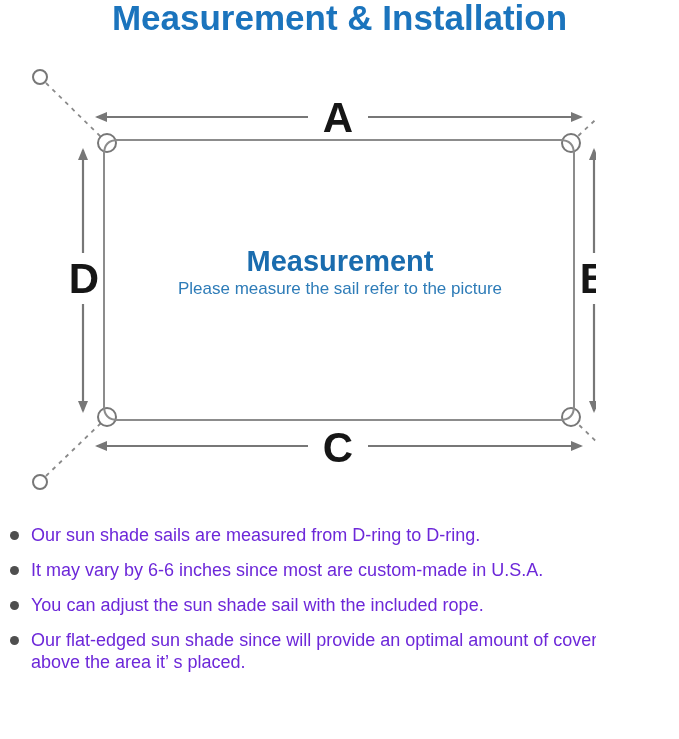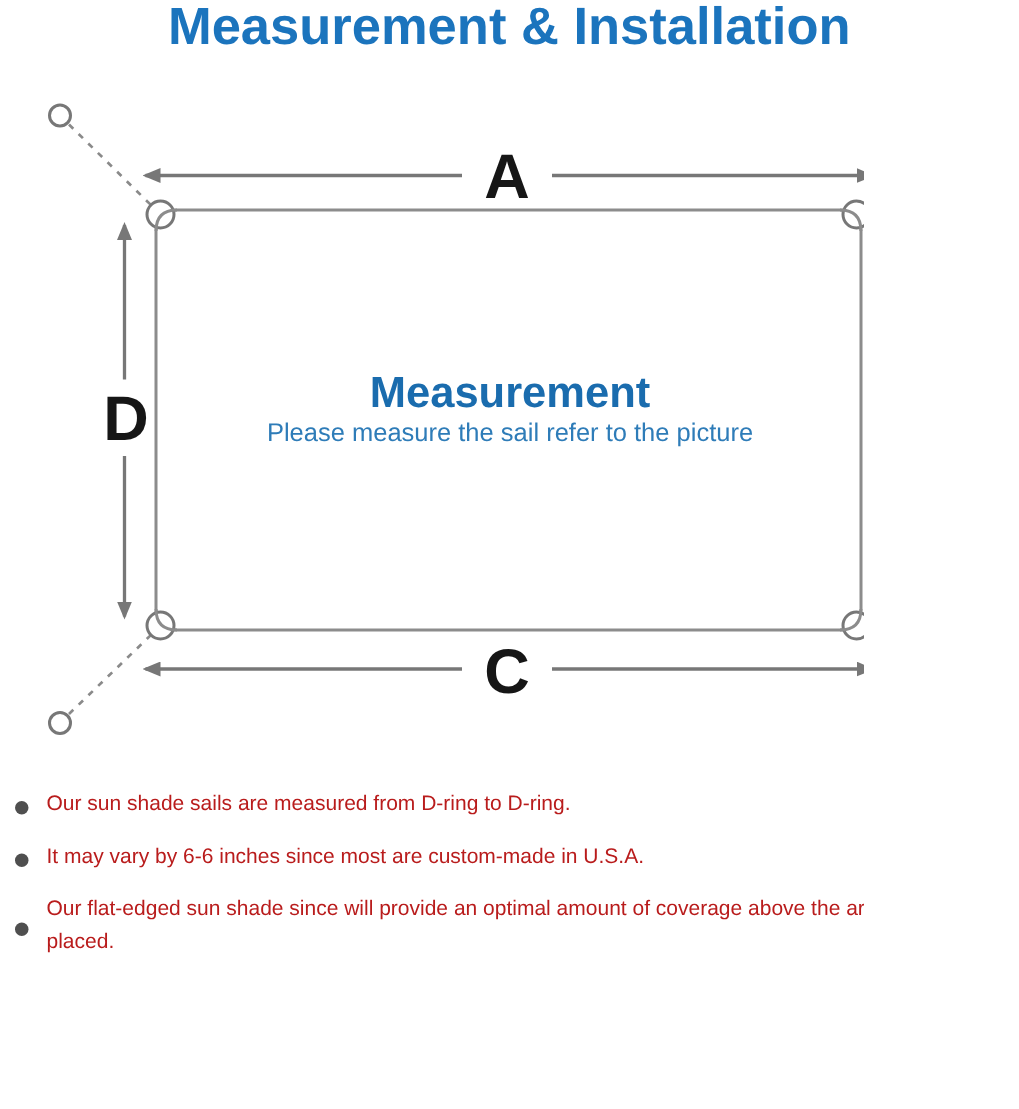--- a/index.html
+++ b/index.html
@@ -1,33 +1,34 @@
 <!DOCTYPE html>
 <html><head>
 <meta charset="utf-8">
 <style>
   html,body{margin:0;padding:0;background:#ffffff;}
   .stage{
     position:relative;width:576px;height:739px;background:#ffffff;overflow:hidden;
     font-family:"Liberation Sans", sans-serif;
+    padding-left:20px;
   }
   .page-title{
     position:absolute;top:-4px;left:0;width:679px;margin:0;
     text-align:center;font-size:35px;line-height:44px;font-weight:bold;
     color:#1b74bd;letter-spacing:0px;
   }
   .diagram-svg{position:absolute;top:0;left:0;}
   .notes{
     position:absolute;top:524px;left:8px;width:660px;
     list-style:none;margin:0;padding:0;
   }
   .note-item{
-    display:flex;align-items:center;
+    display:flex;align-items:flex-start;
     margin-bottom:13px;
-    color:#b91c1c;font-size:14px;line-height:22px;
+    color:#6d28d9;font-size:18px;line-height:22px;
   }
   .note-bullet{
     flex:0 0 auto;width:9px;height:9px;border-radius:50%;
     background:#4f4f4f;margin:7px 12px 0 2px;
   }
   .note-text{flex:1 1 auto;padding-right:4px;}
 </style>
 </head>
 <body>
 
@@ -98,17 +99,21 @@
     <li class="note-item">
       <span class="note-bullet"></span>
       <span class="note-text">Our sun shade sails are measured from D-ring to D-ring.</span>
     </li>
     <li class="note-item">
       <span class="note-bullet"></span>
       <span class="note-text">It may vary by 6-6 inches since most are custom-made in U.S.A.</span>
     </li>
     <li class="note-item">
       <span class="note-bullet"></span>
+      <span class="note-text">You can adjust the sun shade sail with the included rope.</span>
+    </li>
+    <li class="note-item">
+      <span class="note-bullet"></span>
       <span class="note-text">Our flat-edged sun shade since will provide an optimal amount of coverage above the area it’ s placed.</span>
     </li>
   </ul>
 
 </div>
 
 </body></html>

